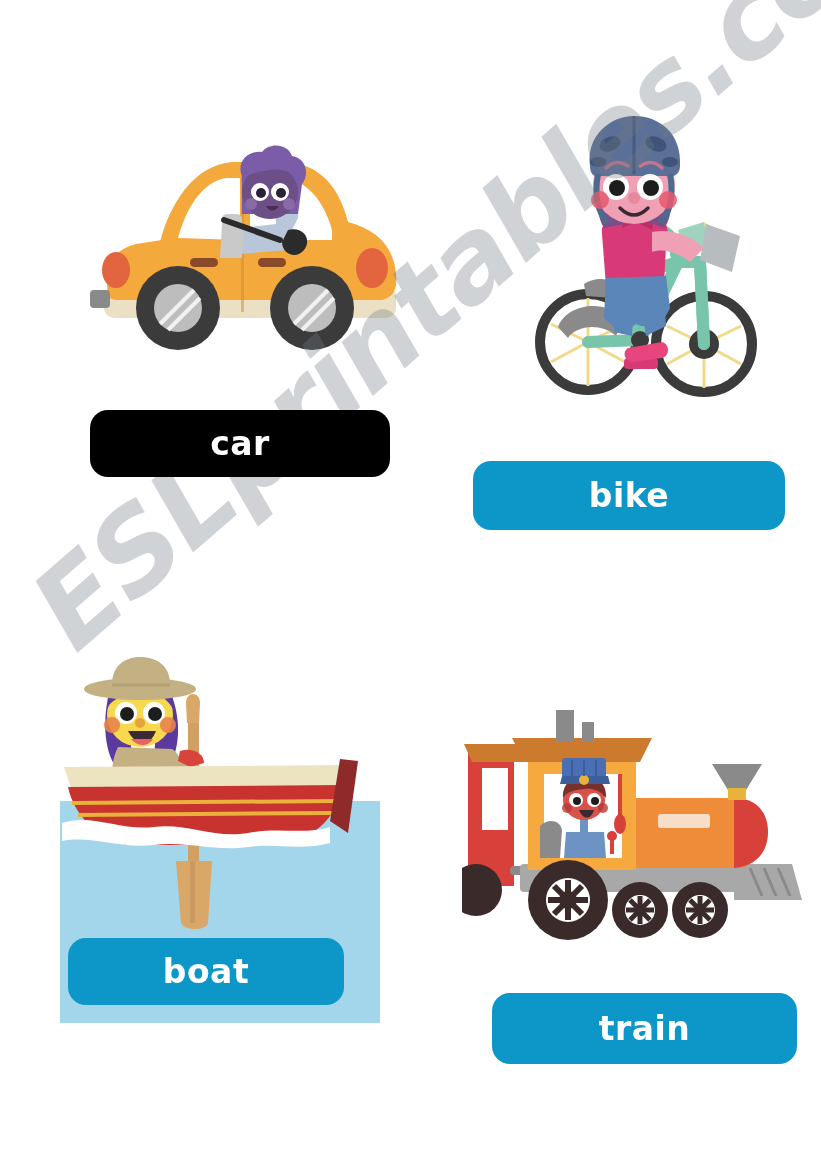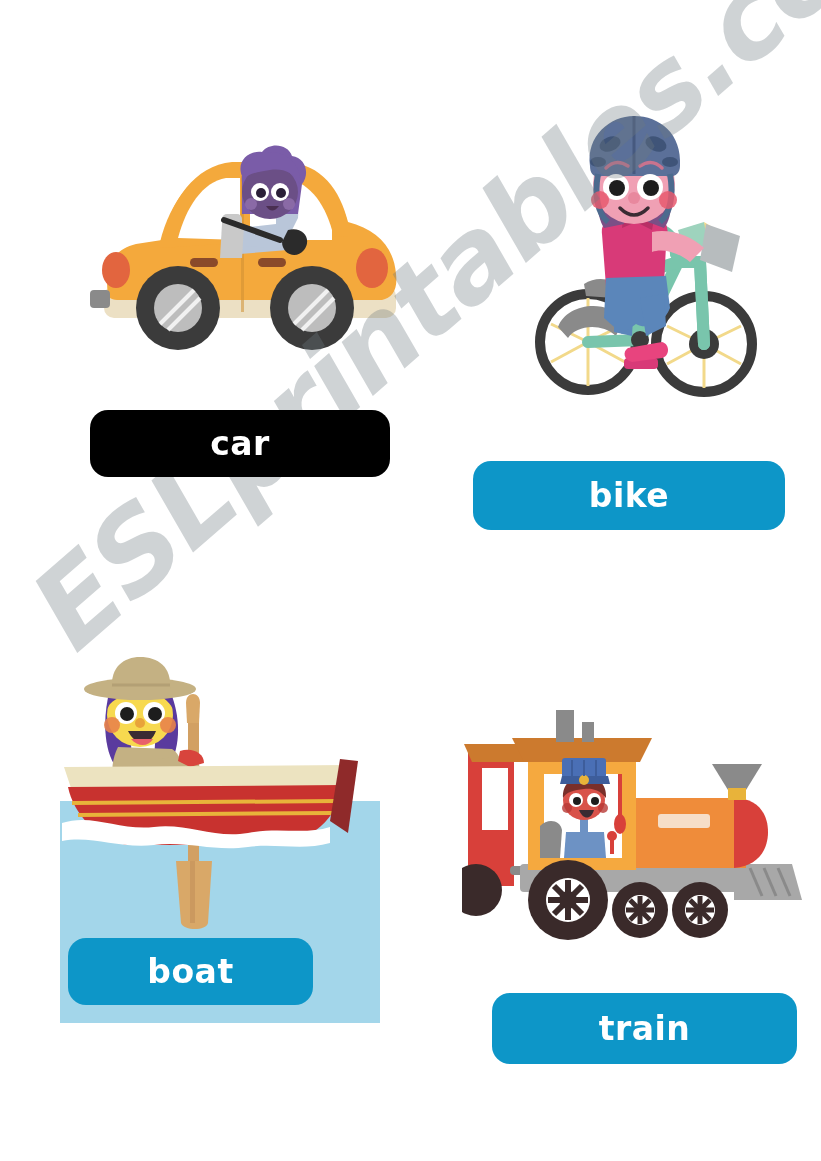--- a/index.html
+++ b/index.html
@@ -38,21 +38,21 @@
     border-radius:18px;
     color:#ffffff;
     font-family:"DejaVu Sans", sans-serif;
     font-weight:bold;
     font-size:33px;
     letter-spacing:0.5px;
     z-index:6;
   }
   #pill-car  {left:90px;  top:410px;  width:300px; height:67px;}
   #pill-bike {left:473px; top:461px;  width:312px; height:69px;}
-  #pill-boat {left:68px;  top:938px;  width:245px; height:67px;}
+  #pill-boat {left:68px;  top:938px;  width:276px; height:67px;}
   #pill-train{left:492px; top:993px;  width:305px; height:71px;}
 
   
   .water{
     position:absolute;
     left:60px; top:801px; width:320px; height:222px;
     background:#a3d6ea;
     z-index:1;
   }
 

